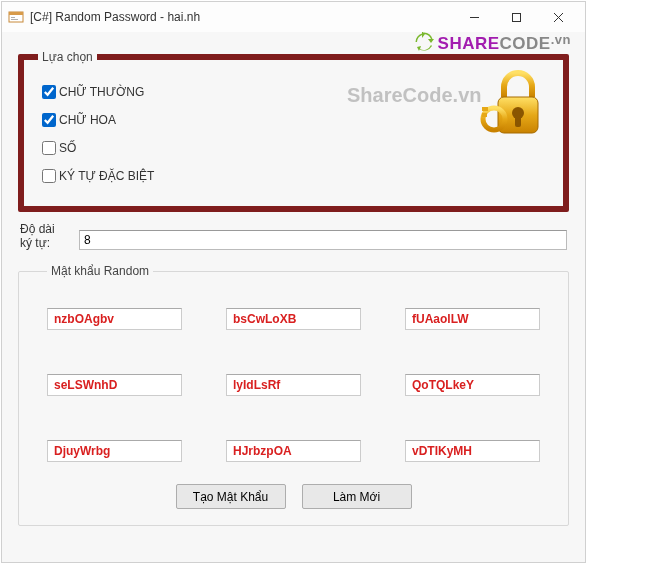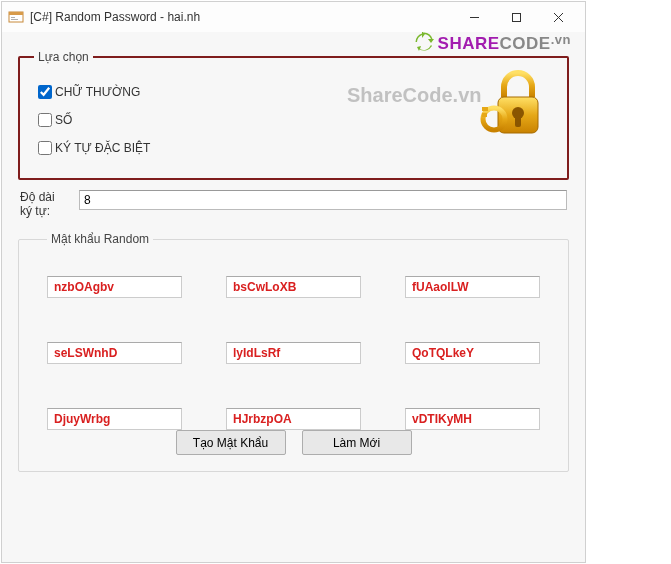--- a/index.html
+++ b/index.html
@@ -11,34 +11,34 @@
   .title-text { font-size: 12px; color: #333; flex: 1; }
   .win-controls { display: flex; gap: 0; }
   .win-btn { width: 42px; height: 28px; display: flex; align-items: center; justify-content: center; font-size: 14px; color: #333; cursor: default; }
   .win-btn svg { width: 11px; height: 11px; }
   .brand { position: absolute; top: 30px; right: 14px; font-size: 17px; font-weight: 700; letter-spacing: .5px; }
   .brand .share { color: #a21caf; }
   .brand .code { color: #888; }
   .brand .vn { color: #888; font-size: 13px; vertical-align: top; }
   .brand-icon { display: inline-block; vertical-align: middle; margin-right: 4px; }
   .client { padding: 18px 16px 10px 16px; }
-  fieldset { border: 2px solid #7f1d1d; border-radius: 2px; margin: 0 0 10px 0; padding: 10px 14px 12px 14px; background: #f7f7f7; }
+  fieldset { border: 6px solid #7f1d1d; border-radius: 2px; margin: 0 0 10px 0; padding: 10px 14px 12px 14px; background: #f7f7f7; }
   legend { font-size: 12px; color: #444; padding: 0 4px; }
   .checkrow { display: flex; align-items: center; gap: 0; margin: 8px 0; font-size: 12px; color: #333; }
   .checkrow input[type=checkbox] { width: 14px; height: 14px; accent-color: #0066cc; }
   .lock-area { position: absolute; top: 66px; right: 30px; width: 80px; height: 80px; display: flex; align-items: center; justify-content: center; }
   .watermark1 { position: absolute; top: 82px; left: 345px; font-size: 20px; color: rgba(140,140,140,.5); font-weight: 600; pointer-events: none; }
-  .len-row { display: flex; align-items: flex-start; gap: 14px; margin: 8px 2px 14px 2px; font-size: 12px; }
+  .len-row { display: flex; align-items: flex-end; gap: 14px; margin: 8px 2px 14px 2px; font-size: 12px; }
   .len-row label { color: #333; }
   .len-row input { flex: 0 0 488px; height: 20px; border: 1px solid #bbb; border-top-color: #999; font-size: 12px; padding: 1px 4px; background: #fff; }
   .results { border: 1px solid #d8d8d8; padding: 30px 28px 16px 28px; position: relative; }
   .results legend { font-size: 12px; color: #444; }
   .grid { display: grid; grid-template-columns: 1fr 1fr 1fr; column-gap: 30px; row-gap: 14px; gap: 44px; }
   .pw-field { height: 22px; border: 1px solid #ccc; border-top-color: #aaa; background: #fff; color: #d92020; font-weight: 700; font-size: 12px; padding: 2px 6px; width: 100%; }
-  .btn-row { display: flex; justify-content: center; gap: 16px; }
+  .btn-row { display: flex; justify-content: center; gap: 16px; margin-top: 22px; }
   .btn { min-width: 110px; height: 25px; border: 1px solid #adadad; background: #e8e8e8; font-size: 12px; cursor: default; border-radius: 2px; }
   .copyright { position: absolute; bottom: 16px; left: 0; right: 0; text-align: center; font-size: 18px; color: rgba(150,150,150,.55); font-weight: 600; pointer-events: none; }
 </style>
 </head>
 <body>
 
 <div class="outer">
 
   <div class="titlebar">
     <span class="app-icon">
@@ -103,20 +103,24 @@
 
   <div class="client">
 
     <fieldset>
       <legend>Lựa chọn</legend>
       <label class="checkrow">
         <input type="checkbox" checked="" style="">
         <span>CHỮ THƯỜNG</span>
       </label>
       <label class="checkrow">
+        <input type="checkbox" checked="" style="">
+        <span>CHỮ HOA</span>
+      </label>
+      <label class="checkrow">
         <input type="checkbox" style="">
         <span>SỐ</span>
       </label>
       <label class="checkrow">
         <input type="checkbox" style="">
         <span>KÝ TỰ ĐẶC BIỆT</span>
       </label>
     </fieldset>
 
     <div class="len-row">

